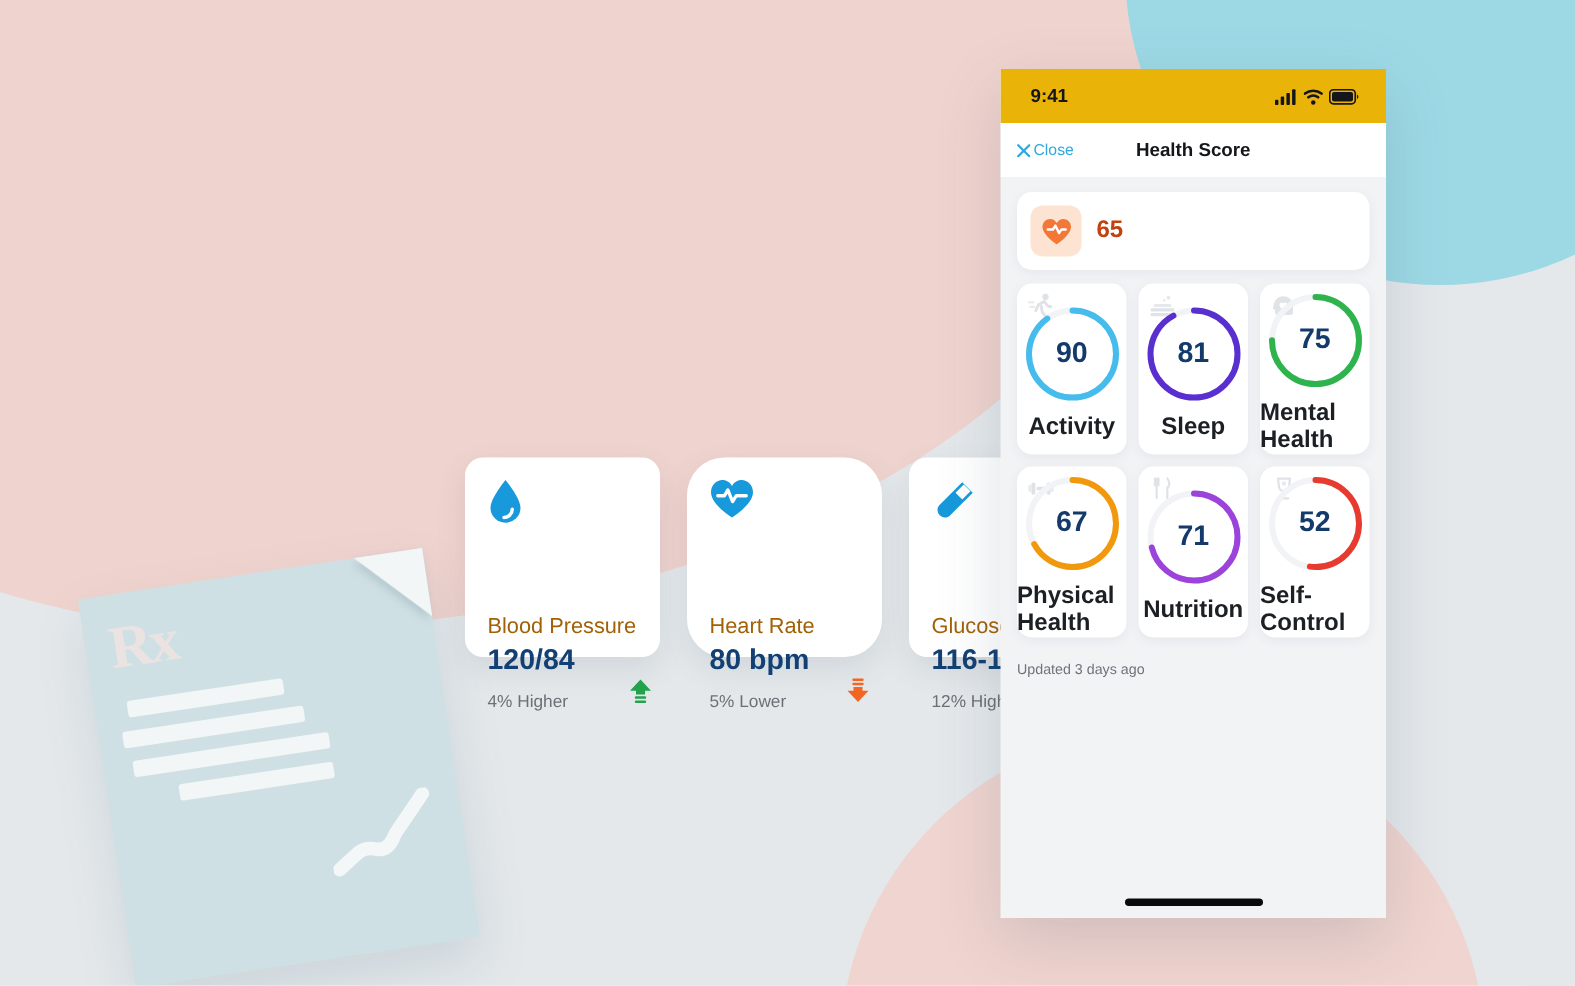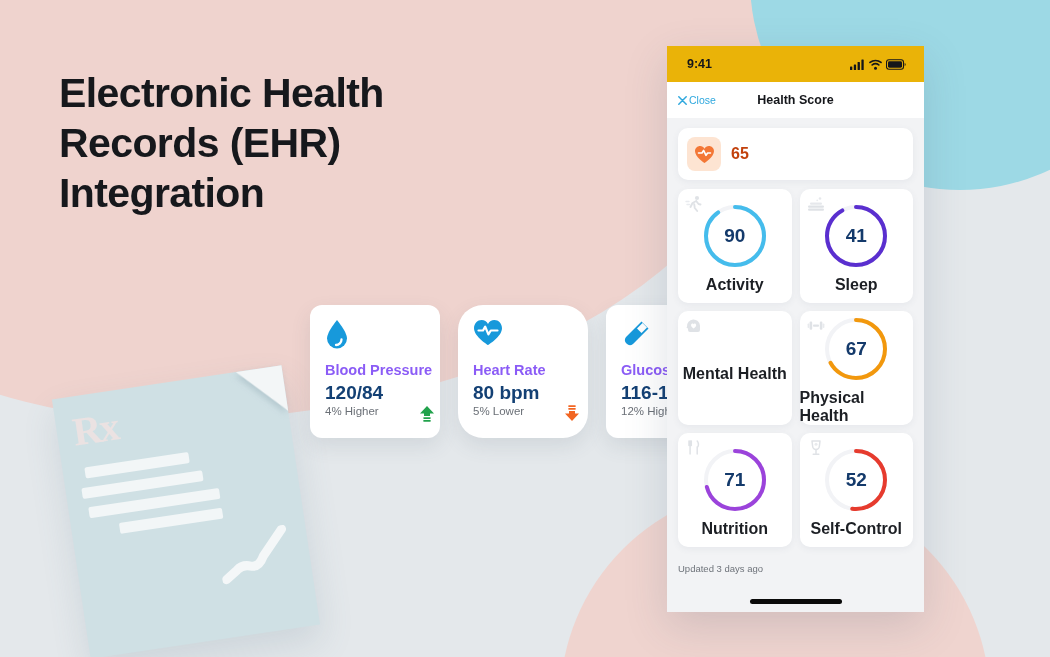--- a/index.html
+++ b/index.html
@@ -123,35 +123,36 @@
     display: flex;
     flex-direction: column;
   }
   #card-bp { left: 310px; top: 305px; }
   #card-hr { left: 458px; top: 305px; border-radius: 25px; }
   #card-gl { left: 606px; top: 305px; }
 
   .metric-icon { height: 30px; margin-bottom: 13px; }
   .metric-label {
     font-size: 14.5px;
-    font-weight: bold;
-    color: #8b5cf6;
+    font-weight: normal;
+    color: #a16207;
     white-space: nowrap;
+    margin-top: 48px;
   }
   .metric-value {
     font-size: 19px;
     font-weight: bold;
     color: #134074;
     margin-top: 4px;
     white-space: nowrap;
   }
   .metric-foot {
     margin-top: auto;
     display: flex;
-    align-items: flex-start;
+    align-items: flex-end;
     justify-content: space-between;
     gap: 40px;
   }
   .metric-delta {
     font-size: 11.5px;
     color: #6B7077;
     white-space: nowrap;
   }
 
   
@@ -222,21 +223,21 @@
   }
   .banner-text { flex: 1; line-height: 1.35; }
   .banner-line1 { font-size: 9.5px; color: #4A4F57; }
   .banner-line2 { font-size: 9.5px; color: #16181C; font-weight: bold; }
   .banner-score { font-size: 16px; font-weight: bold; color: #c2410c; }
 
   
   .ring-grid {
     margin-top: 9px;
     display: grid;
-    grid-template-columns: 1fr 1fr;
+    grid-template-columns: 1fr 1fr 1fr;
     gap: 8px;
   }
   .ring-card {
     position: relative;
     background: #FFFFFF;
     border-radius: 10px;
     height: 114px;
     box-shadow: 0 2px 7px rgba(70,90,110,0.07);
     display: flex;
     flex-direction: column;
@@ -301,21 +302,20 @@
     <div class="doc-line" style="left:22px; top:72px; width:105px;"></div>
     <div class="doc-line" style="left:16px; top:92px; width:122px;"></div>
     <div class="doc-line" style="left:20px; top:112px; width:132px;"></div>
     <div class="doc-line" style="left:48px; top:132px; width:104px;"></div>
     <svg class="doc-sig" viewBox="0 0 74 52">
       <path d="M4 46 L16 38 Q22 33 30 36 Q38 39 44 28 L66 4" stroke="#F4F7F8" stroke-width="9" fill="none" stroke-linecap="round" stroke-linejoin="round"></path>
     </svg>
     <div class="doc-fold"></div>
   </div>
 
-  <h1 class="headline">Electronic Health Records (EHR) Integration</h1>
 
   <div class="metric-card" id="card-bp">
     <div class="metric-icon">
       <svg width="24" height="30" viewBox="0 0 24 30">
         <path d="M12 1 C12 1 2 13 2 19.5 A10 10 0 0 0 22 19.5 C22 13 12 1 12 1 Z" fill="#1799DB"></path>
         <path d="M16.5 20.5 A5.5 5.5 0 0 1 11 26" stroke="#FFFFFF" stroke-width="2.3" fill="none" stroke-linecap="round"></path>
       </svg>
     </div>
     <div class="metric-label">Blood Pressure</div>
     <div class="metric-value">120/84</div>
@@ -441,29 +441,36 @@
                 <rect x="1" y="13.6" width="16" height="2.2" rx="1" fill="#C6CBD2"></rect>
                 <rect x="3" y="7.6" width="12" height="2.1" rx="1" fill="#D2D6DD"></rect>
                 <circle cx="13" cy="3.5" r="1.3" fill="#D2D6DD"></circle>
                 <circle cx="10.2" cy="5.3" r="0.9" fill="#D8DCE2"></circle>
               </svg></span>
             <div class="ring-holder">
               <svg width="66" height="66" viewBox="0 0 66 66">
                 <circle cx="33" cy="33" r="29" fill="none" stroke="#F2F3F6" stroke-width="4"></circle>
                 <circle cx="33" cy="33" r="29" fill="none" stroke="#5A2FCF" stroke-width="4" stroke-linecap="round" stroke-dasharray="167.64 14.58"></circle>
               </svg>
-              <span class="ring-number">41</span>
+              <span class="ring-number">81</span>
             </div>
             <div class="ring-caption">Sleep</div>
           </div>
           <div class="ring-card">
             <span class="ring-card-icon"><svg width="18" height="18" viewBox="0 0 18 18">
                 <path d="M2 9.5 A6.5 6.5 0 0 1 15 8.5 L15 13 A2 2 0 0 1 13 15 L5 15 A2 2 0 0 1 3 13 L3 11.5 L1.5 10.8 Z" fill="#C6CBD2"></path>
                 <path d="M8.6 11.6 C8.6 11.6 6 10 6 8.3 C6 7.3 6.8 6.6 7.6 6.6 C8.1 6.6 8.4 6.9 8.6 7.3 C8.8 6.9 9.1 6.6 9.6 6.6 C10.4 6.6 11.2 7.3 11.2 8.3 C11.2 10 8.6 11.6 8.6 11.6 Z" fill="#FFFFFF"></path>
               </svg></span>
+            <div class="ring-holder">
+              <svg width="66" height="66" viewBox="0 0 66 66">
+                <circle cx="33" cy="33" r="29" fill="none" stroke="#F2F3F6" stroke-width="4"></circle>
+                <circle cx="33" cy="33" r="29" fill="none" stroke="#2FB34C" stroke-width="4" stroke-linecap="round" stroke-dasharray="136.66 45.55"></circle>
+              </svg>
+              <span class="ring-number">75</span>
+            </div>
             <div class="ring-caption">Mental Health</div>
           </div>
           <div class="ring-card">
             <span class="ring-card-icon"><svg width="18" height="18" viewBox="0 0 18 18">
                 <rect x="6" y="7.5" width="6" height="2.3" rx="0.8" fill="#C6CBD2"></rect>
                 <rect x="2.6" y="4.6" width="2.6" height="8.2" rx="1.1" fill="#C6CBD2"></rect>
                 <rect x="12.8" y="4.6" width="2.6" height="8.2" rx="1.1" fill="#C6CBD2"></rect>
                 <rect x="0.6" y="6.4" width="1.8" height="4.6" rx="0.8" fill="#D6DAE0"></rect>
                 <rect x="15.6" y="6.4" width="1.8" height="4.6" rx="0.8" fill="#D6DAE0"></rect>
               </svg></span>

